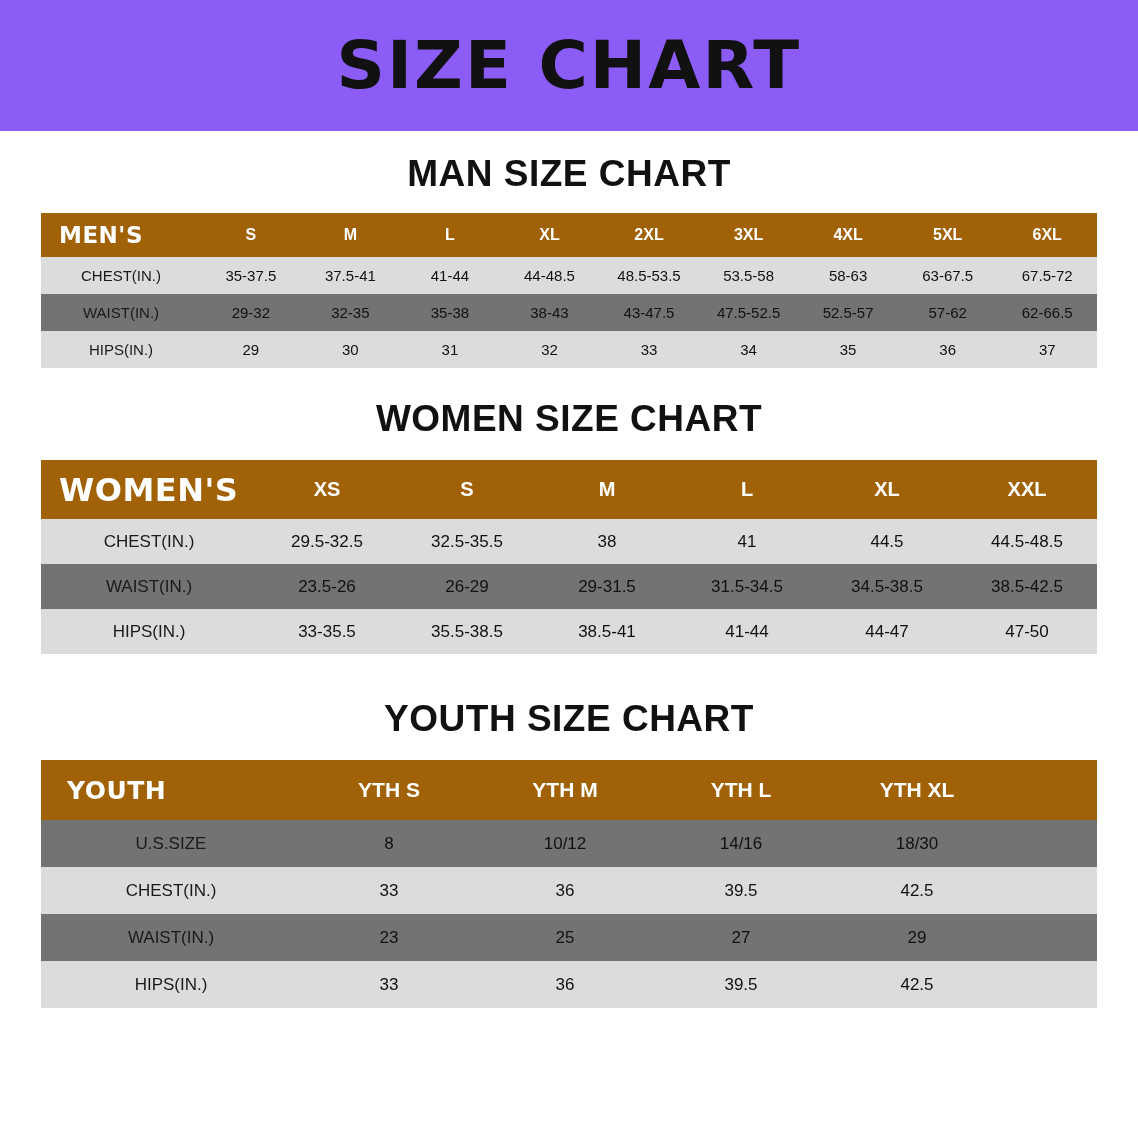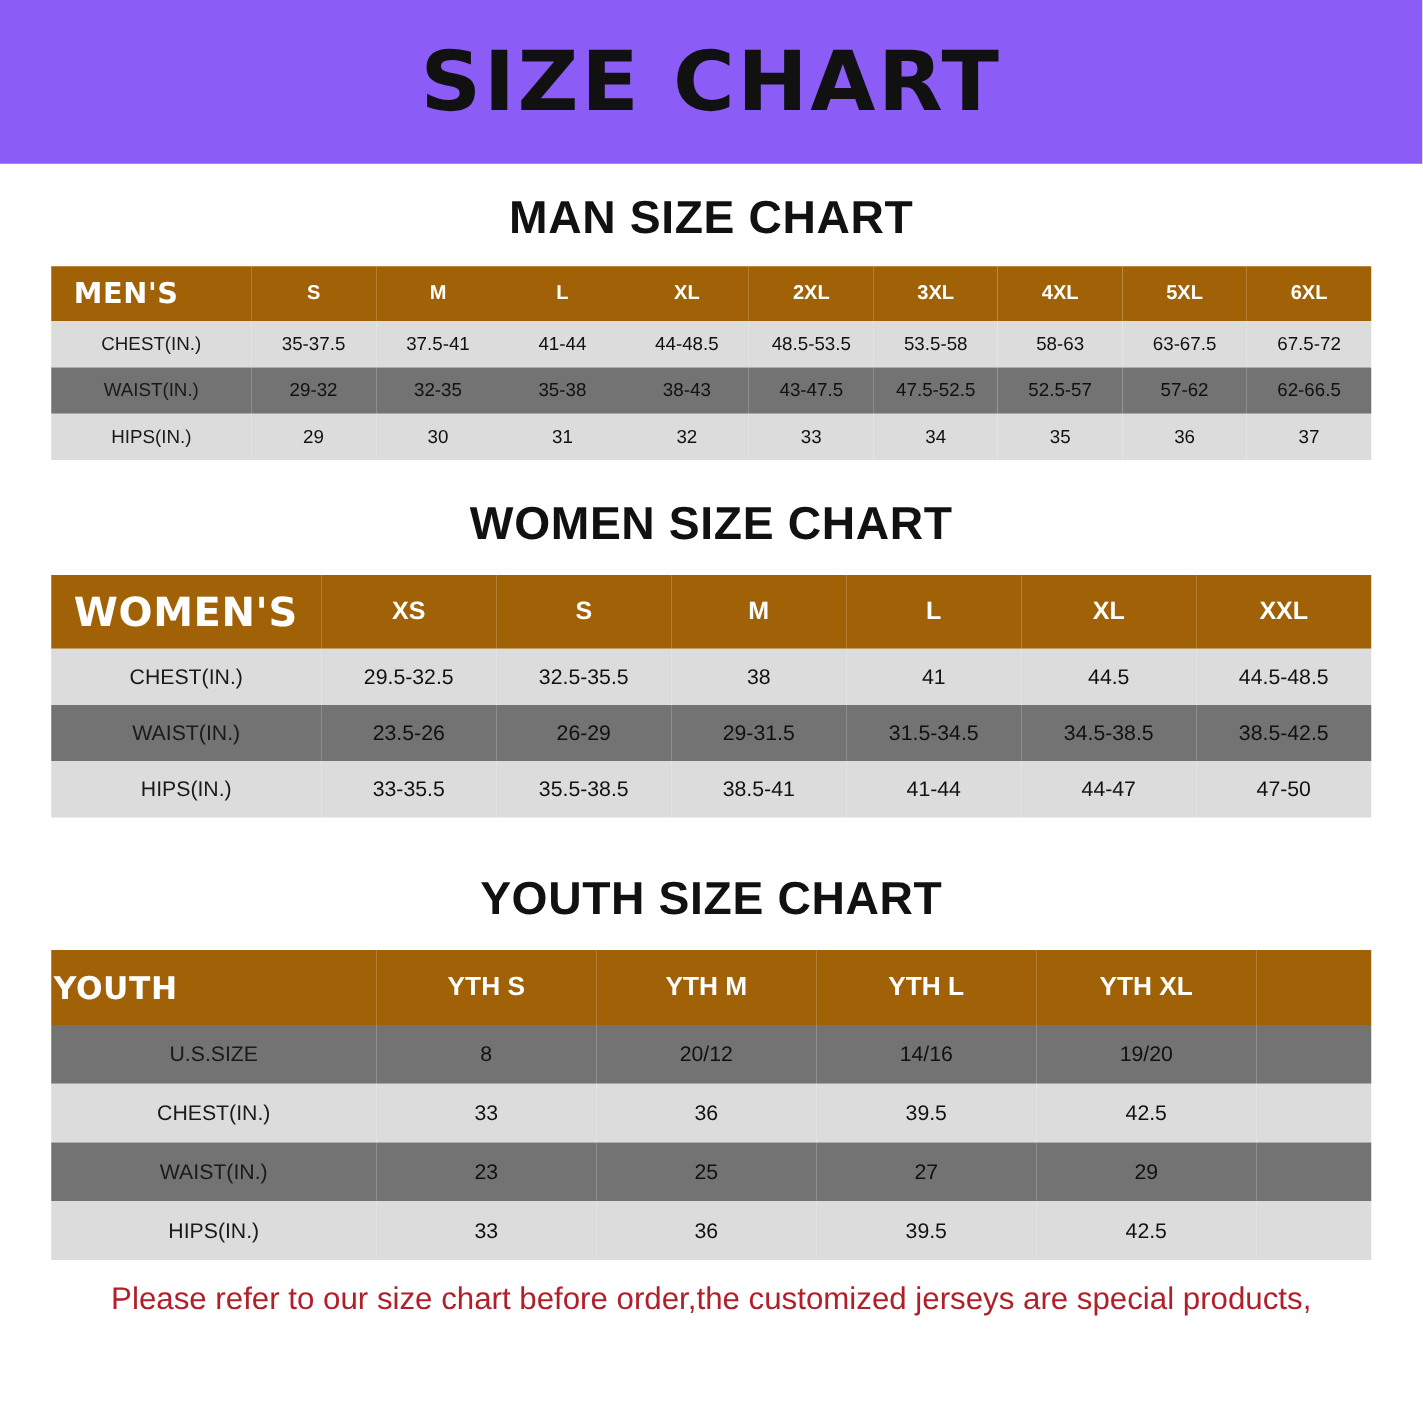--- a/index.html
+++ b/index.html
@@ -102,21 +102,21 @@
   #women-table thead th { height: 57px; font-size: 20px; }
   #women-table thead th.corner { font-size: 32px; padding-left: 18px; }
   #women-table tbody td { height: 43px; font-size: 17px; }
 
   
   #youth-table {
     width: 1056px;
     margin-top: 20px;
   }
   #youth-table thead th { height: 58px; font-size: 21px; }
-  #youth-table thead th.corner { font-size: 25px; padding-left: 2px; margin-top: 40px; }
+  #youth-table thead th.corner { font-size: 25px; padding-left: 26px; margin-top: 40px; }
   #youth-table tbody td { height: 45px; font-size: 17px; }
 
   
   .note {
     margin: 14px auto 0 auto;
     width: 1056px;
     text-align: center;
     color: #b1202a;
     font-family: "Liberation Sans", sans-serif;
     font-size: 25px;
@@ -256,23 +256,23 @@
       <th>YTH M</th>
       <th>YTH L</th>
       <th>YTH XL</th>
       <th></th>
     </tr>
   </thead>
   <tbody>
     <tr class="row-light">
       <td class="label">U.S.SIZE</td>
       <td>8</td>
-      <td>20/12</td>
+      <td>10/12</td>
       <td>14/16</td>
-      <td>19/20</td>
+      <td>18/30</td>
       <td></td>
     </tr>
     <tr class="row-dark">
       <td class="label">CHEST(IN.)</td>
       <td>33</td>
       <td>36</td>
       <td>39.5</td>
       <td>42.5</td>
       <td></td>
     </tr>
@@ -289,14 +289,13 @@
       <td>33</td>
       <td>36</td>
       <td>39.5</td>
       <td>42.5</td>
       <td></td>
     </tr>
   </tbody>
 </table>
 
 <div class="note">
-  <div>Please refer to our size chart before order,the customized jerseys are special products,</div>
 </div>
 
 </body></html>

